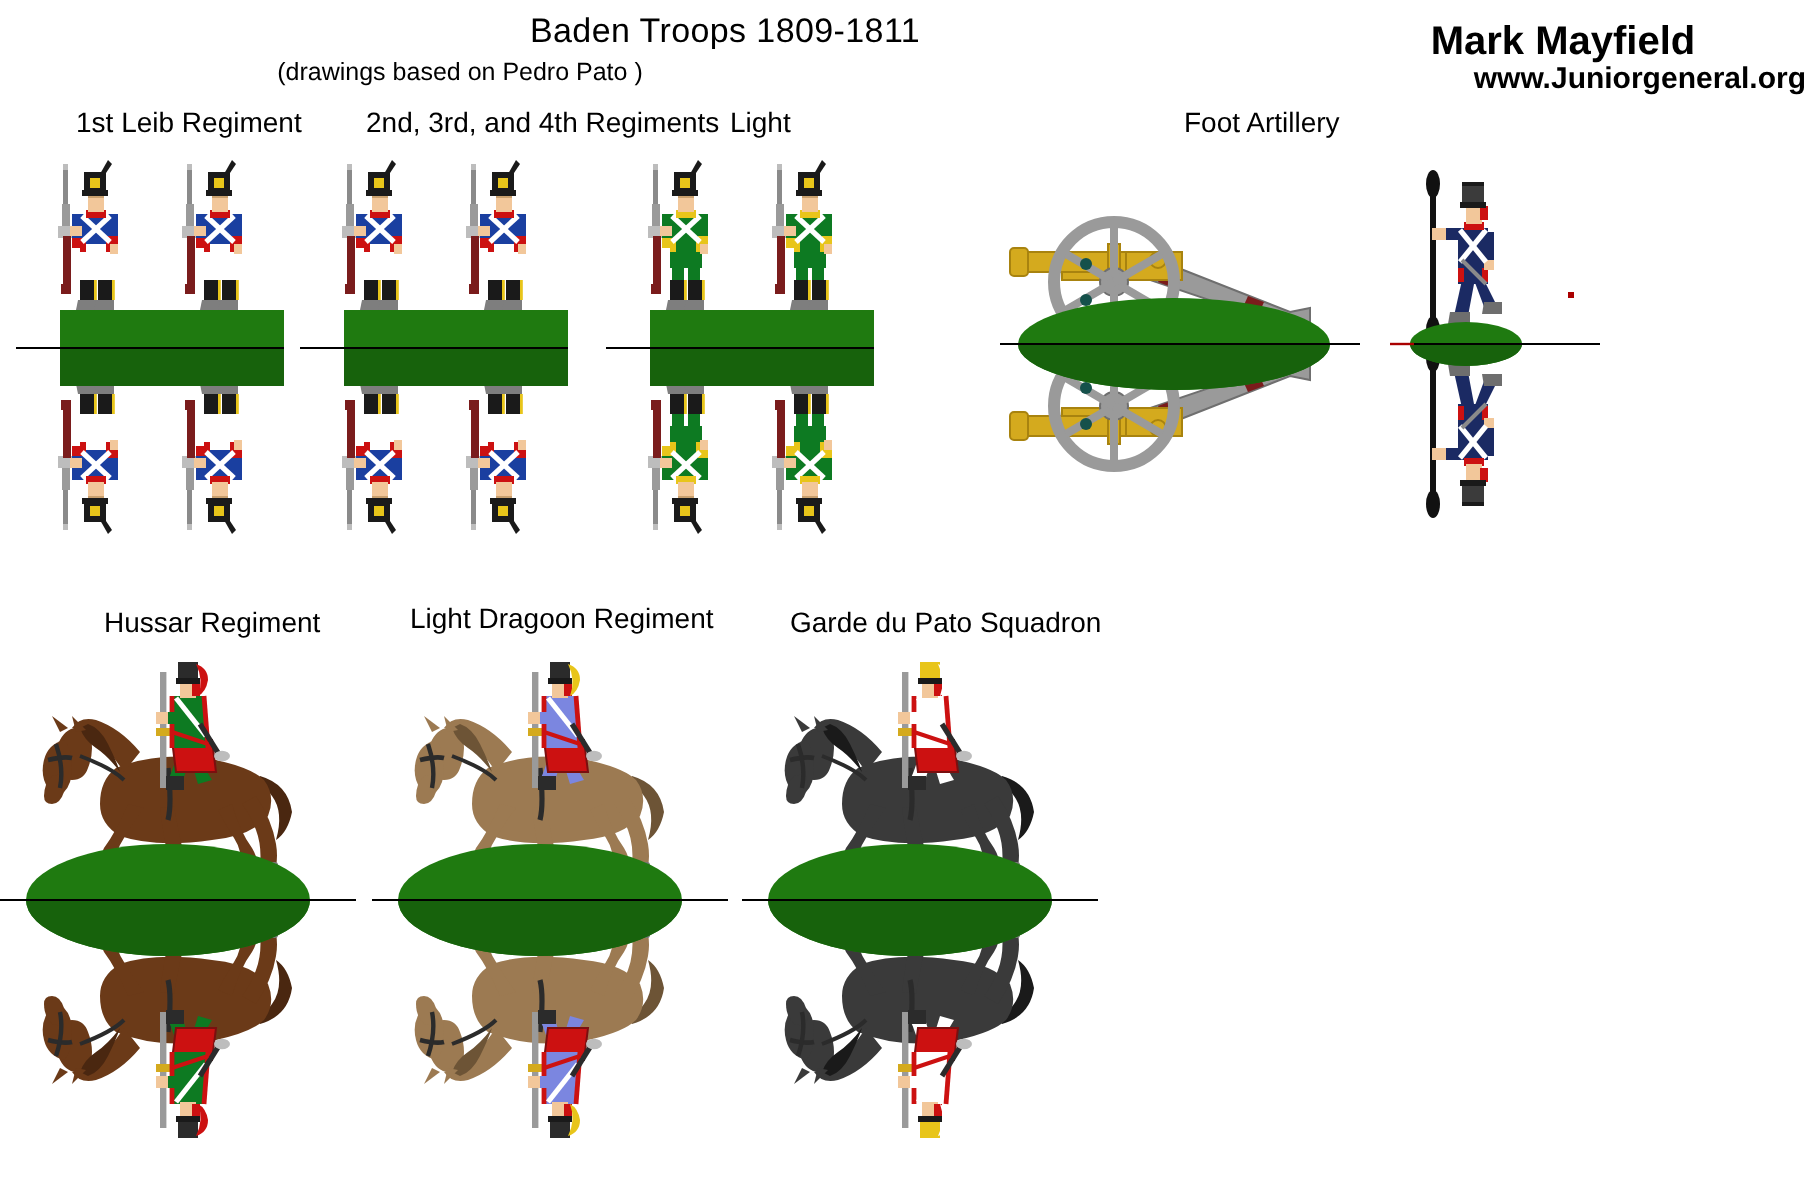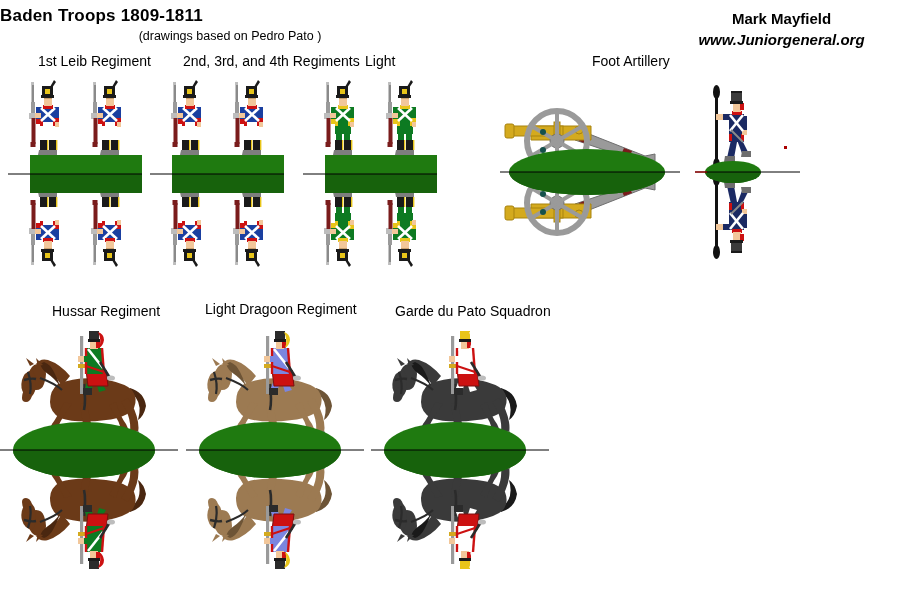--- a/index.html
+++ b/index.html
@@ -1,22 +1,22 @@
 <!DOCTYPE html>
 <html><head>
 <meta charset="utf-8">
 <style>
   html,body{margin:0;padding:0;background:#ffffff;}
   body{width:903px;height:593px;position:relative;overflow:hidden;
        font-family:"Liberation Sans",sans-serif;color:#000;}
   .abs{position:absolute;}
-  #title-main{left:0;top:6px;width:460px;text-align:left;font-size:17px;font-weight:bold;letter-spacing:.2px;}
+  #title-main{left:0;top:6px;width:460px;text-align:right;font-size:17px;font-weight:normal;letter-spacing:.2px;}
   #title-sub{left:0;top:29px;width:460px;text-align:center;font-size:12.5px;}
-  #author{left:660px;top:10px;width:243px;text-align:center;font-size:15px;font-weight:bold;}
-  #site{left:660px;top:31px;width:243px;text-align:center;font-size:15px;font-weight:bold;font-style:italic;}
+  #author{left:660px;top:10px;width:243px;text-align:center;font-size:20px;font-weight:bold;}
+  #site{left:660px;top:31px;width:243px;text-align:right;font-size:15px;font-weight:bold;}
   .unit-label{font-size:14px;white-space:nowrap;}
   .sheet{position:absolute;}
   svg{display:block;overflow:visible;}
   .dot{position:absolute;width:3px;height:3px;background:#aa0000;}
 </style>
 </head>
 <body>
 
 <div class="abs" id="title-main">Baden Troops 1809-1811</div>
 <div class="abs" id="title-sub">(drawings based on Pedro Pato )</div>

